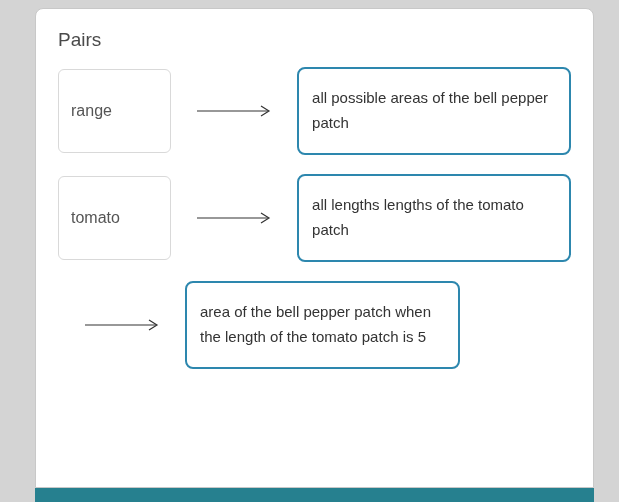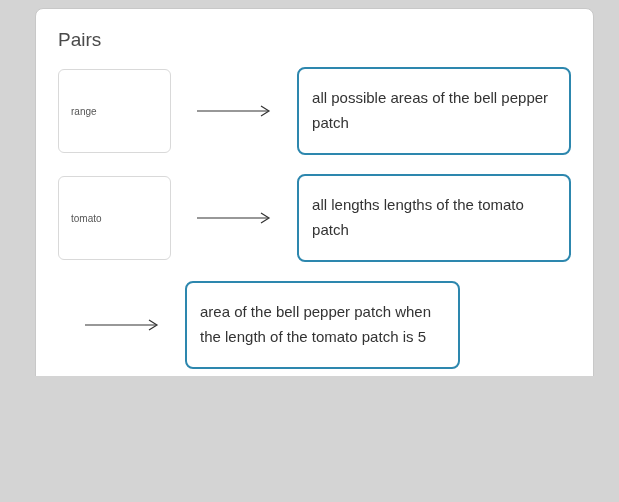--- a/index.html
+++ b/index.html
@@ -4,21 +4,21 @@
 <style>
   html, body {
     margin: 0;
     padding: 0;
     background: #d4d4d4;
     font-family: "Liberation Sans", sans-serif;
   }
   .stage {
     position: relative;
     width: 619px;
-    height: 376px;
+    height: 502px;
     overflow: hidden;
   }
   .card {
     position: absolute;
     left: 35px;
     top: 8px;
     width: 559px;
     height: 480px;
     background: #ffffff;
     border: 1px solid #c8c8c8;
@@ -40,21 +40,21 @@
   .term-box {
     width: 113px;
     min-height: 84px;
     background: #ffffff;
     border: 1px solid #d9d9d9;
     border-radius: 6px;
     box-sizing: border-box;
     display: flex;
     align-items: center;
     padding: 24px 12px;
-    font-size: 10px;
+    font-size: 16px;
     color: #555555;
     cursor: pointer;
   }
   .term-box i { font-style: italic; }
   .arrow-cell {
     width: 127px;
     display: flex;
     justify-content: center;
     align-items: center;
   }

